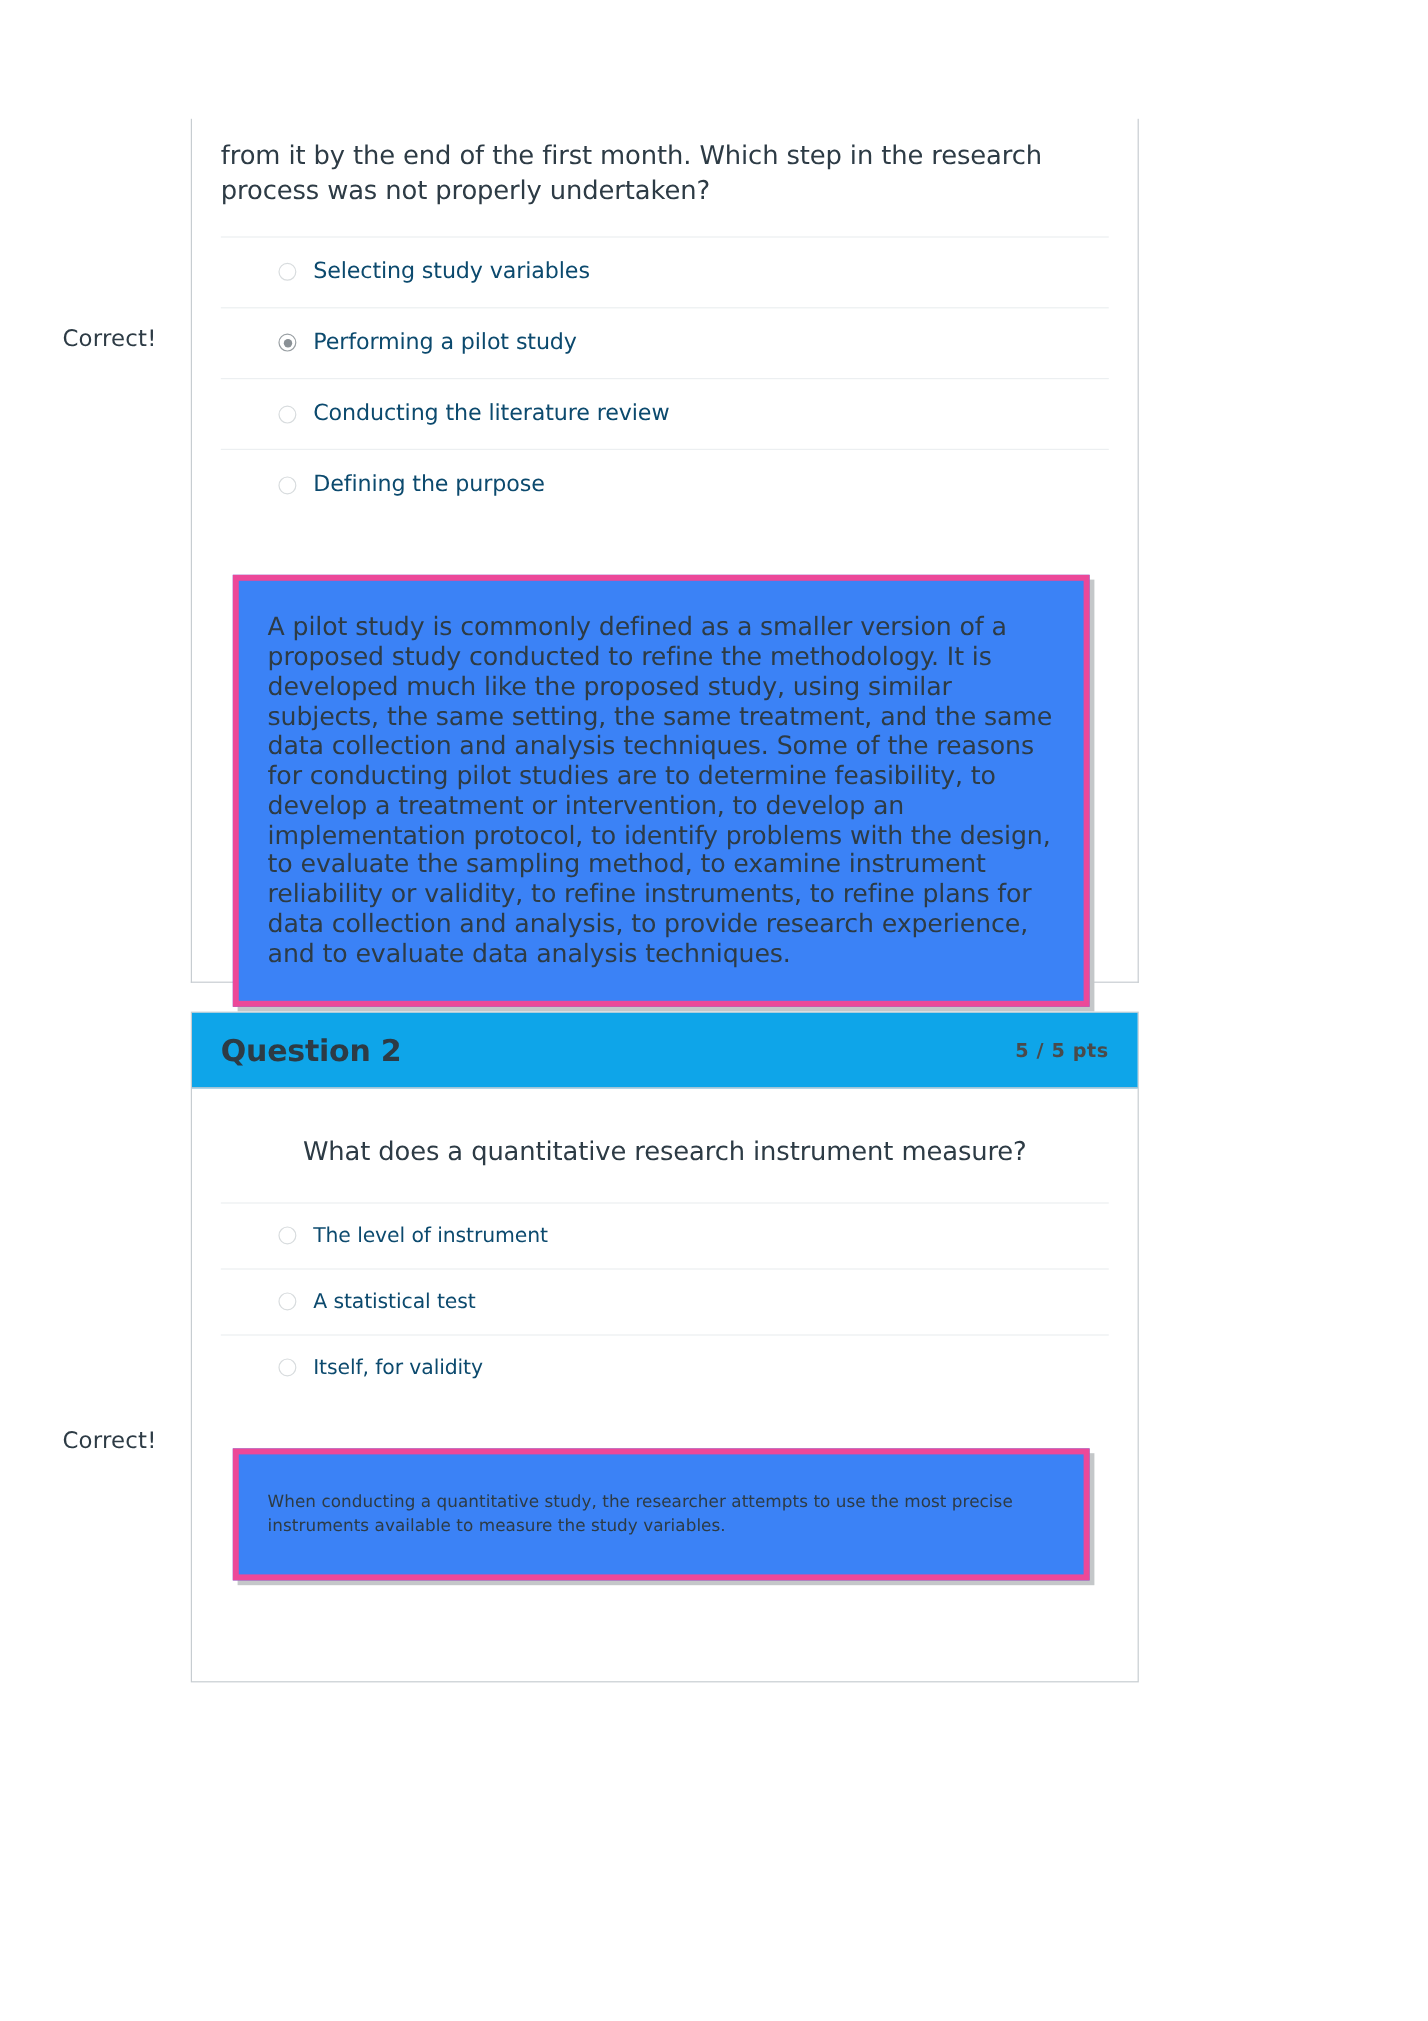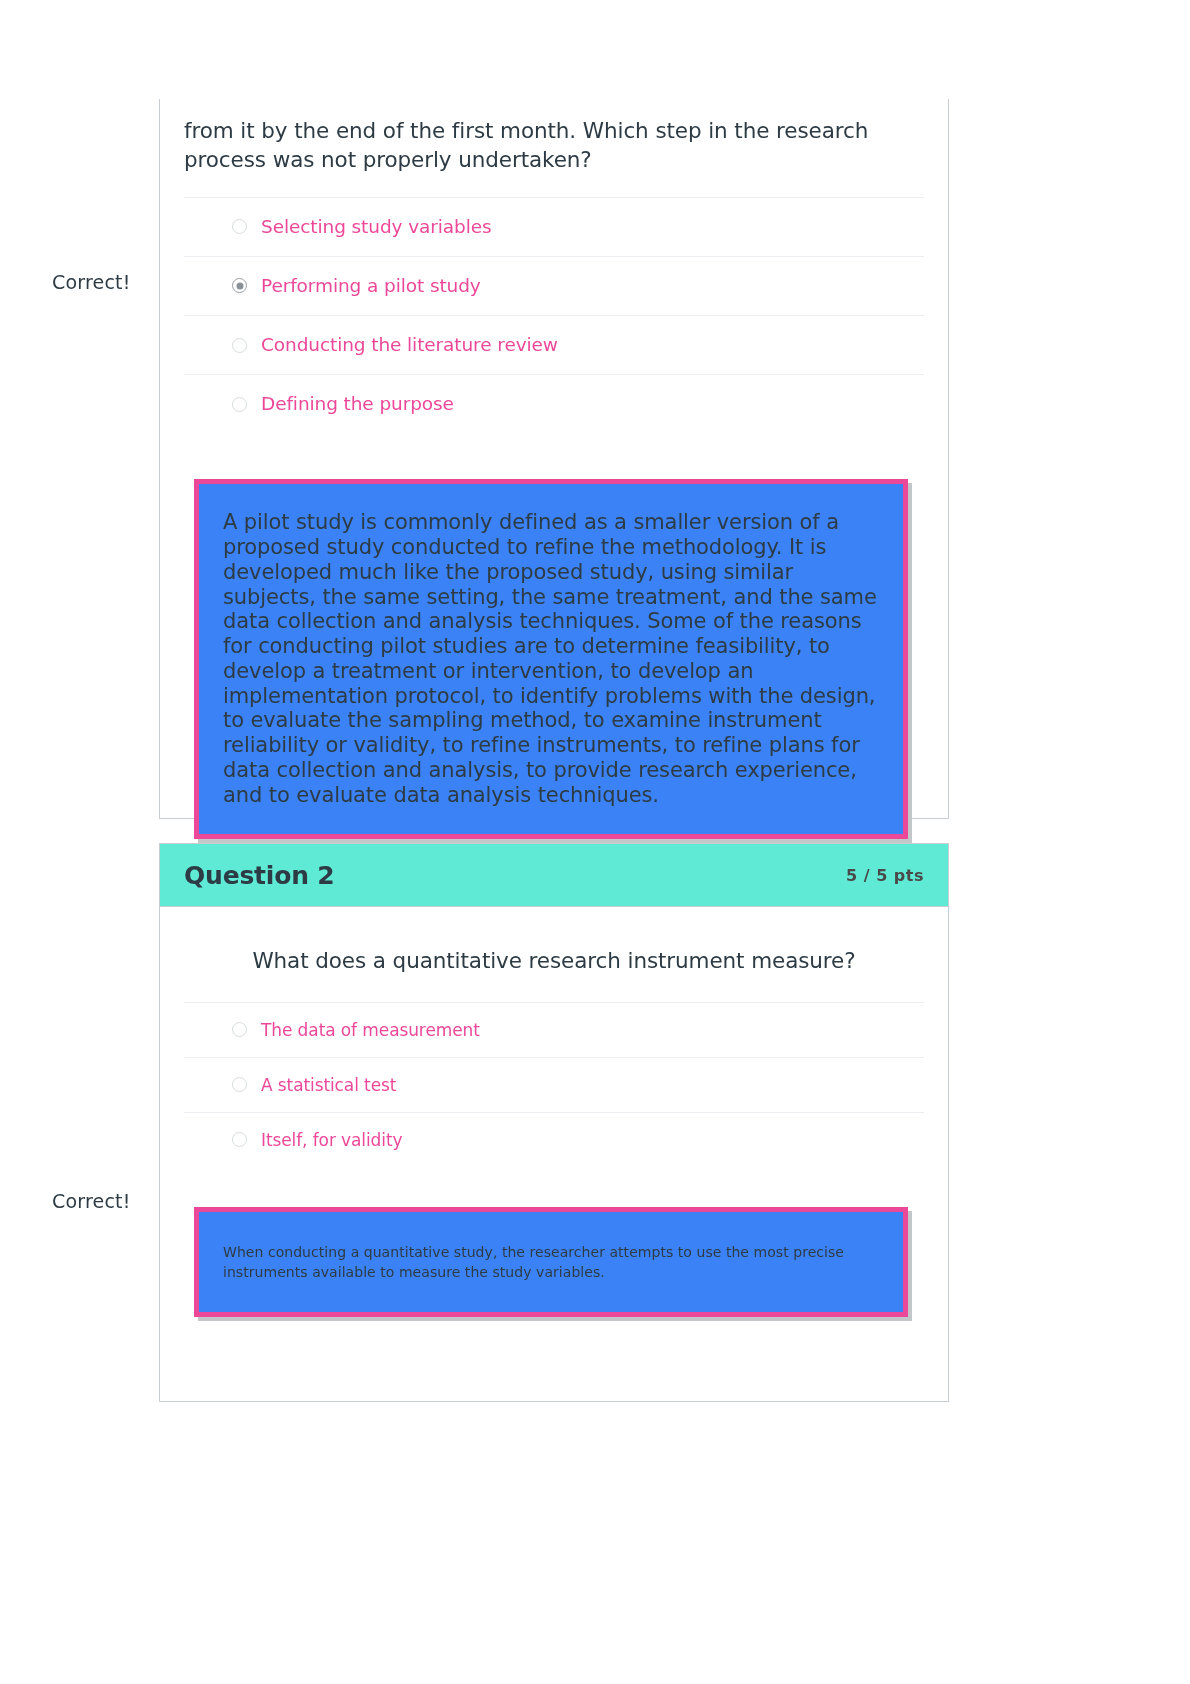--- a/index.html
+++ b/index.html
@@ -41,21 +41,21 @@
 
   #question-2 {
     left: 159px;
     top: 843px;
     width: 790px;
     height: 559px;
   }
 
   .question-header {
     height: 63px;
-    background: #5eead4;
+    background: #0ea5e9;
     border-bottom: 1px solid #c7cdd1;
     display: flex;
     align-items: center;
     justify-content: space-between;
     padding: 0 24px;
     box-sizing: border-box;
   }
   .question-title {
     font-size: 25px;
     font-weight: bold;
@@ -130,21 +130,21 @@
     top: 50%;
     transform: translate(-50%, -50%);
     width: 7px;
     height: 7px;
     border-radius: 50%;
     background: #8a9196;
   }
 
   .answer-text {
     font-size: 18.5px;
-    color: #ec4899;
+    color: #0c4a6e;
     line-height: 1.2;
     letter-spacing: -0.1px;
   }
   #question-2 .answer-text { font-size: 17px; }
 
   
   .feedback-wrap {
     padding: 0 24px 0 30px;
   }
   .feedback-box {
@@ -239,21 +239,21 @@
       <span class="question-points">5 / 5 pts</span>
     </div>
 
     <div class="question-body">
       <div class="question-text">What does a quantitative research instrument measure?</div>
 
       <div class="answers">
 
         <div class="answer">
           <span class="radio"></span>
-          <span class="answer-text">The data of measurement</span>
+          <span class="answer-text">The level of instrument</span>
         </div>
 
         <div class="answer">
           <span class="radio"></span>
           <span class="answer-text">A statistical test</span>
         </div>
 
         <div class="answer">
           <span class="radio"></span>
           <span class="answer-text">Itself, for validity</span>

